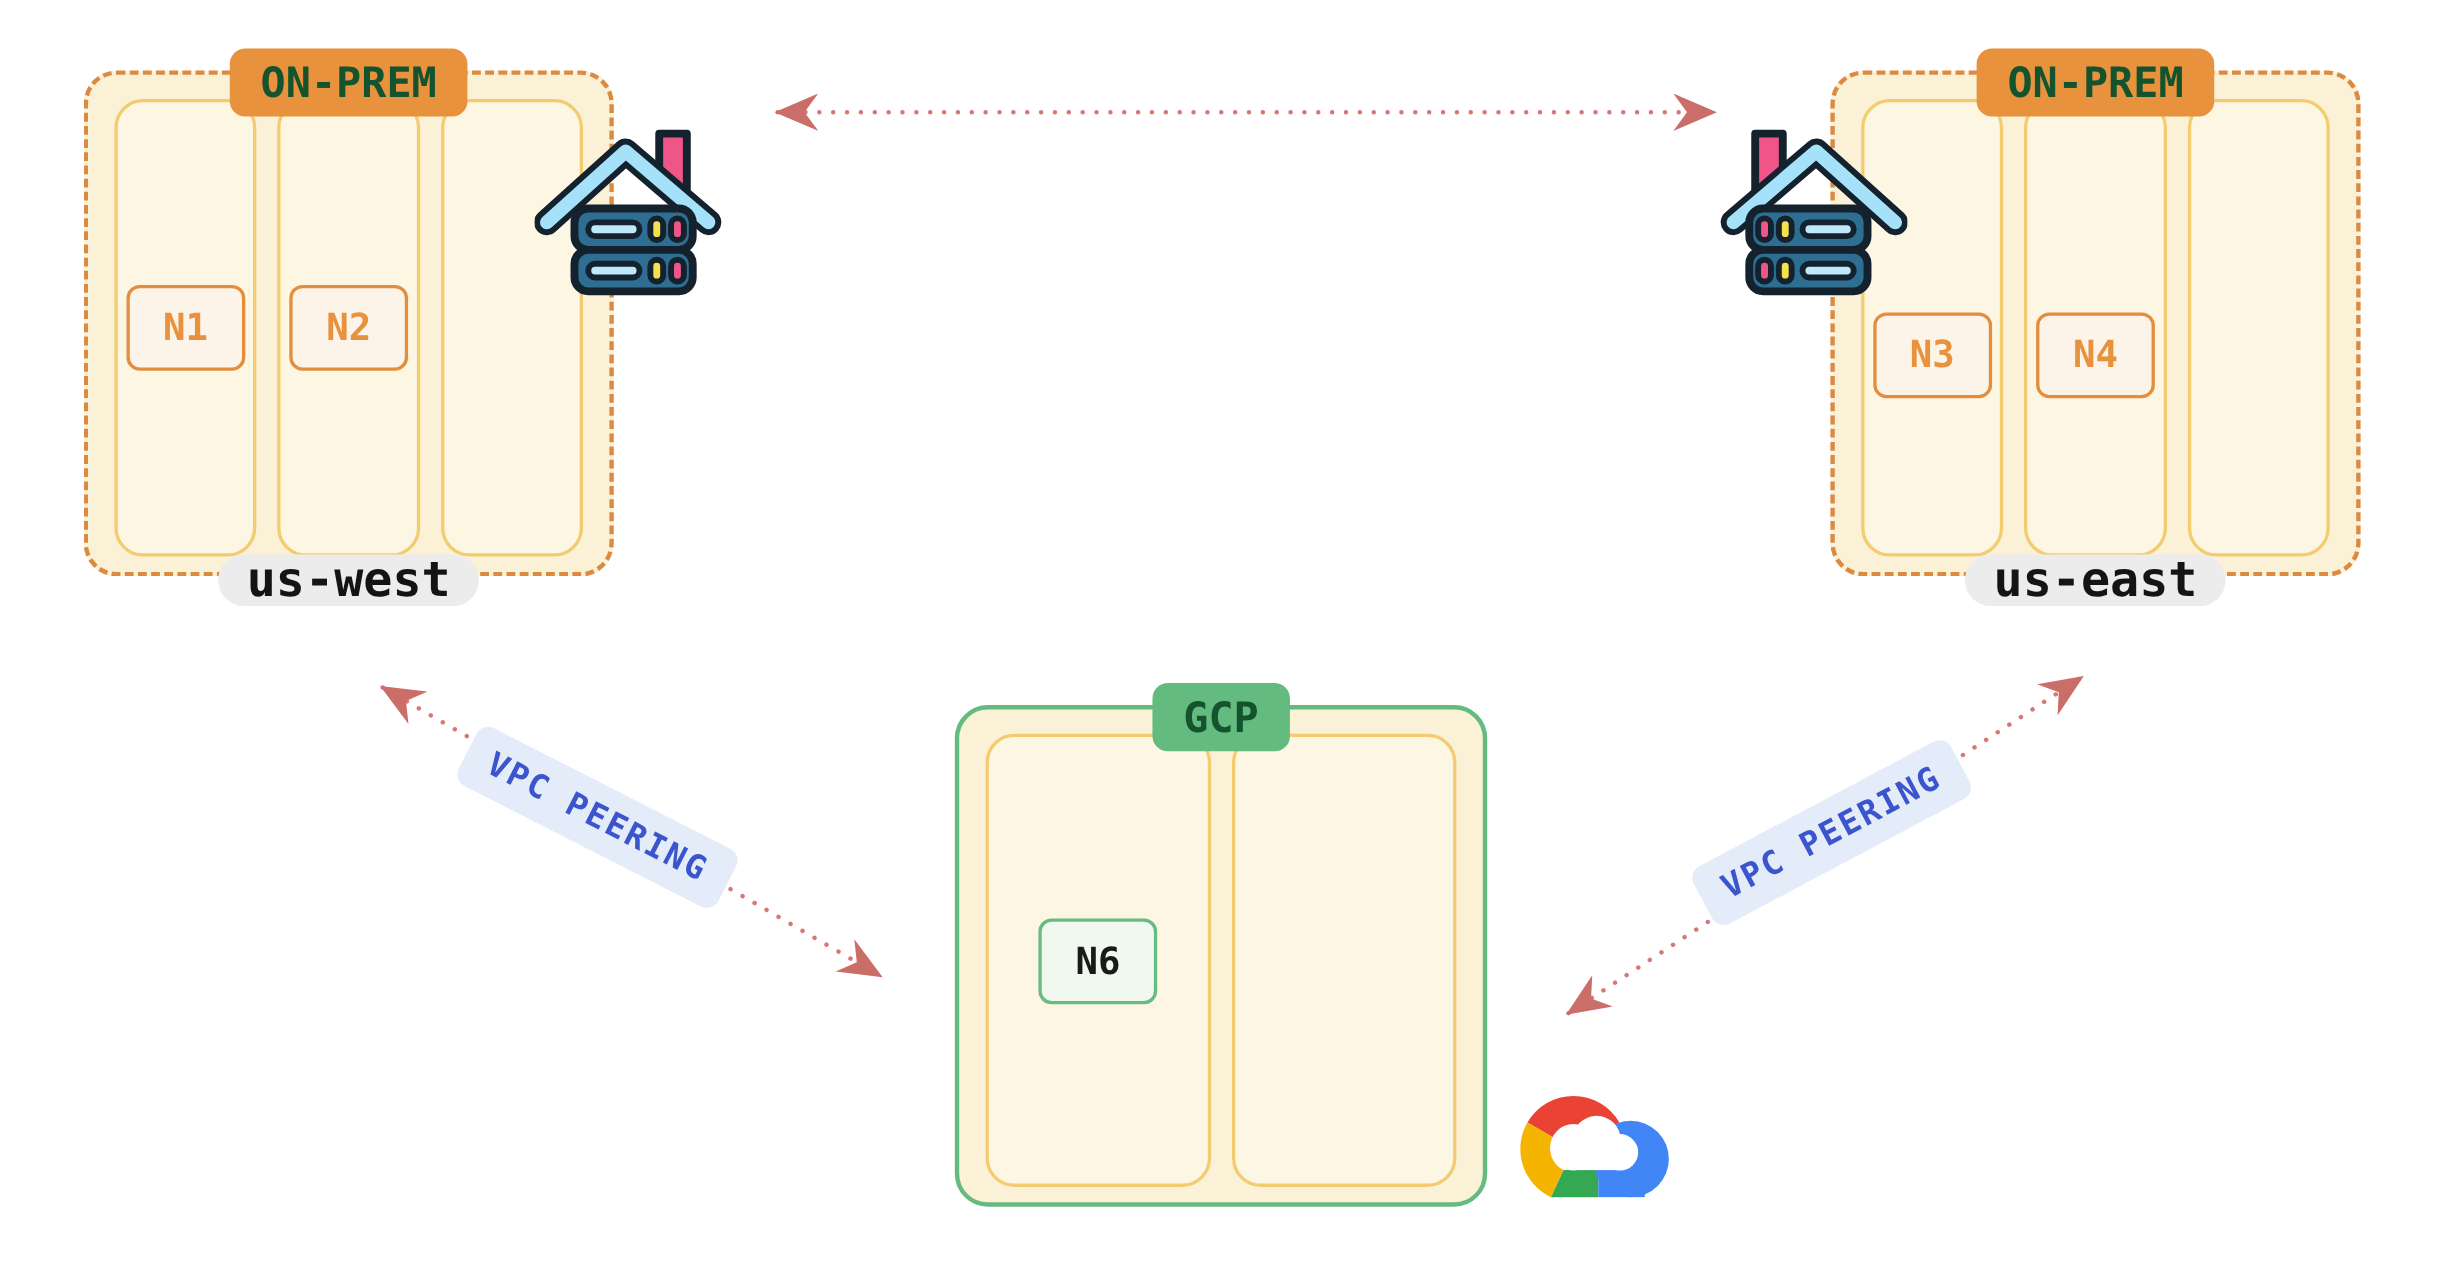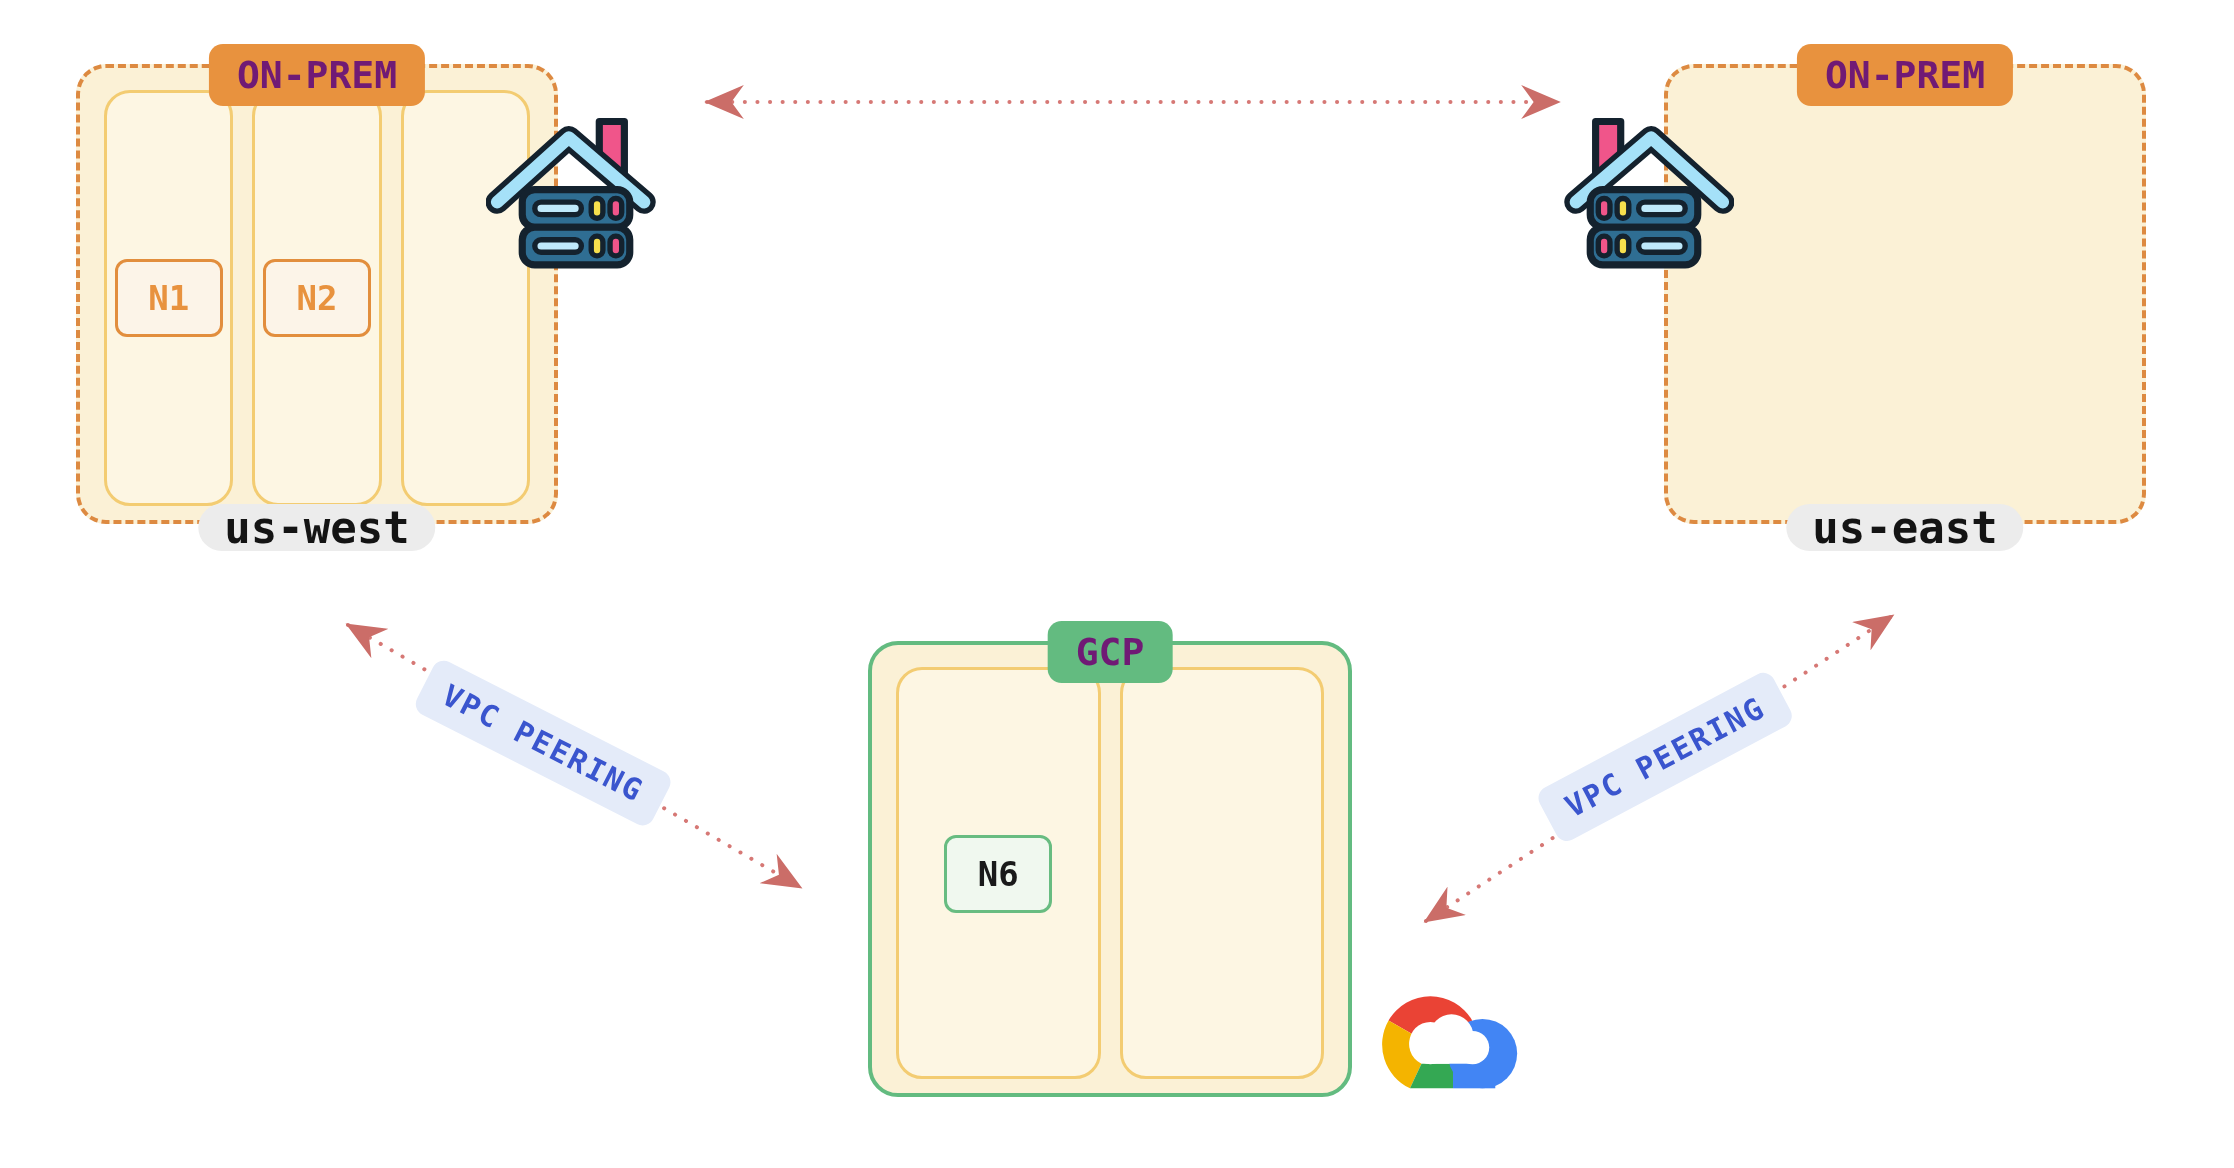--- a/index.html
+++ b/index.html
@@ -35,21 +35,21 @@
     background:#FDF6E3;
   }
 
   .badge {
     position:absolute;
     top:-24px; left:50%;
     transform:translateX(-50%);
     height:62px; line-height:62px;
     border-radius:14px;
     font-size:38px; font-weight:bold;
-    color:#701a75;
+    color:#14532d;
     white-space:nowrap;
     z-index:3;
   }
   .badge.onprem-badge { background:#E8923E; padding:0 28px; }
   .badge.gcp-badge    { background:#63BB80; padding:0 28px; }
 
   .pill {
     position:absolute;
     bottom:-31px; left:50%;
     transform:translateX(-50%);
@@ -121,20 +121,29 @@
       <div class="col">
         <div class="node onprem-node" style="top:166px;">N2</div>
       </div>
       <div class="col"></div>
     </div>
     <div class="pill">us-west</div>
   </section>
 
   <section class="region onprem" style="left:1664px; top:64px; width:482px; height:460px;">
     <div class="badge onprem-badge">ON-PREM</div>
+    <div class="cols">
+      <div class="col">
+        <div class="node onprem-node" style="top:191px;">N3</div>
+      </div>
+      <div class="col">
+        <div class="node onprem-node" style="top:191px;">N4</div>
+      </div>
+      <div class="col"></div>
+    </div>
     <div class="pill">us-east</div>
   </section>
 
   <section class="region gcp" style="left:868px; top:641px; width:484px; height:456px;">
     <div class="badge gcp-badge">GCP</div>
     <div class="cols">
       <div class="col">
         <div class="node gcp-node" style="top:165px;">N6</div>
       </div>
       <div class="col"></div>

